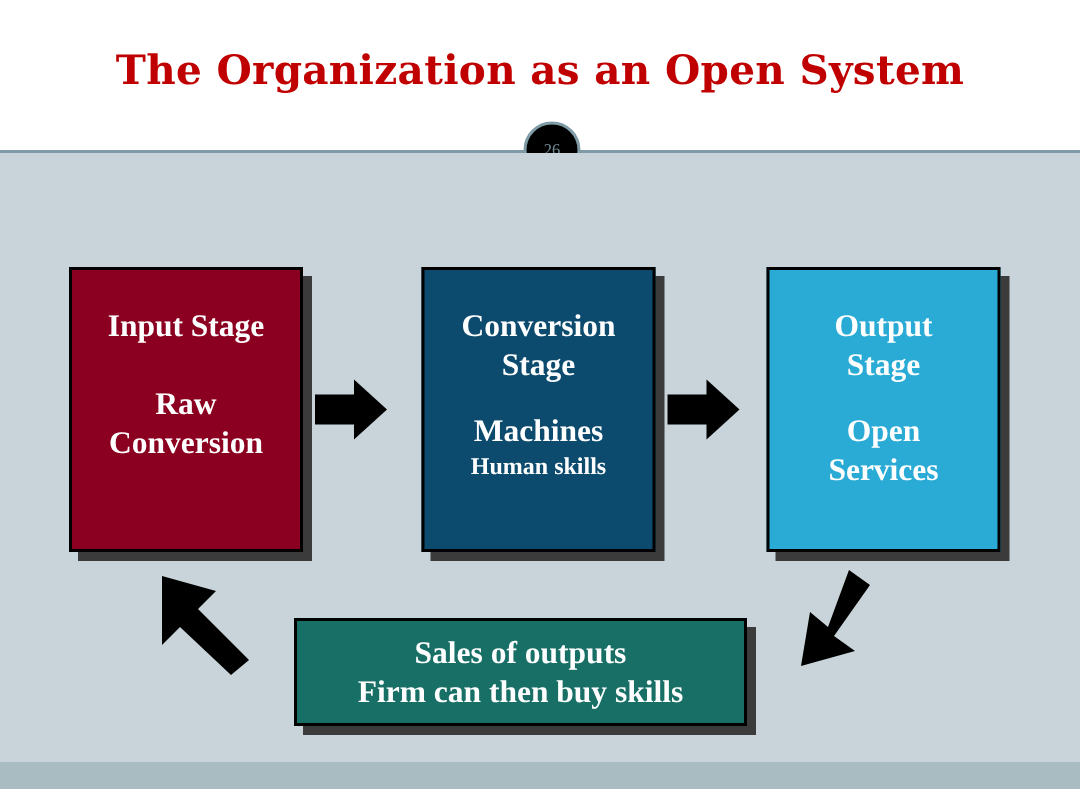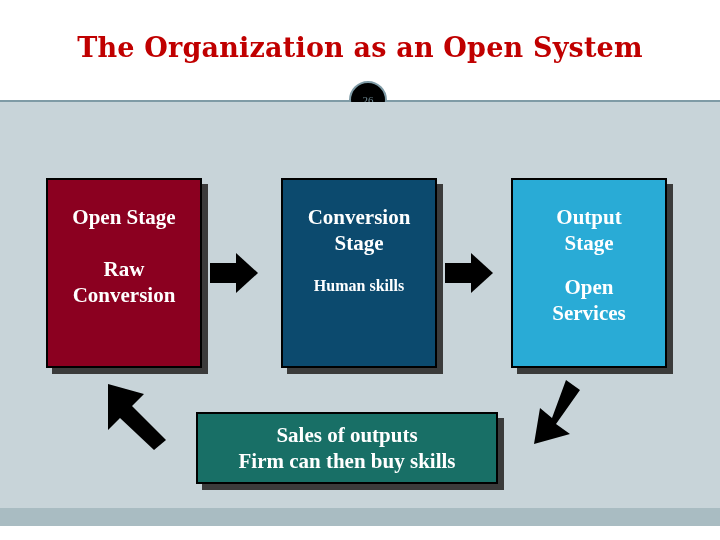--- a/index.html
+++ b/index.html
@@ -210,33 +210,34 @@
   <div class="header-rule"></div>
   <div class="slide-number-badge">26</div>
 
   <div class="body-panel"></div>
   <div class="footer-strip"></div>
   <div class="footer-strip-white"></div>
 
   <div class="box" id="box-input">
     <div class="shadow"></div>
     <div class="face">
-      <div class="line-main">Open Stage</div>
+      <div class="line-main">Input Stage</div>
       <div class="gap-lg"></div>
       <div class="line-sub">Raw</div>
       <div class="line-sub">Conversion</div>
     </div>
   </div>
 
   <div class="box" id="box-conversion">
     <div class="shadow"></div>
     <div class="face">
       <div class="line-main">Conversion</div>
       <div class="line-main">Stage</div>
       <div class="gap-md"></div>
+      <div class="line-sub">Machines</div>
       <div class="line-small">Human skills</div>
     </div>
   </div>
 
   <div class="box" id="box-output">
     <div class="shadow"></div>
     <div class="face">
       <div class="line-main">Output</div>
       <div class="line-main">Stage</div>
       <div class="gap-md"></div>

